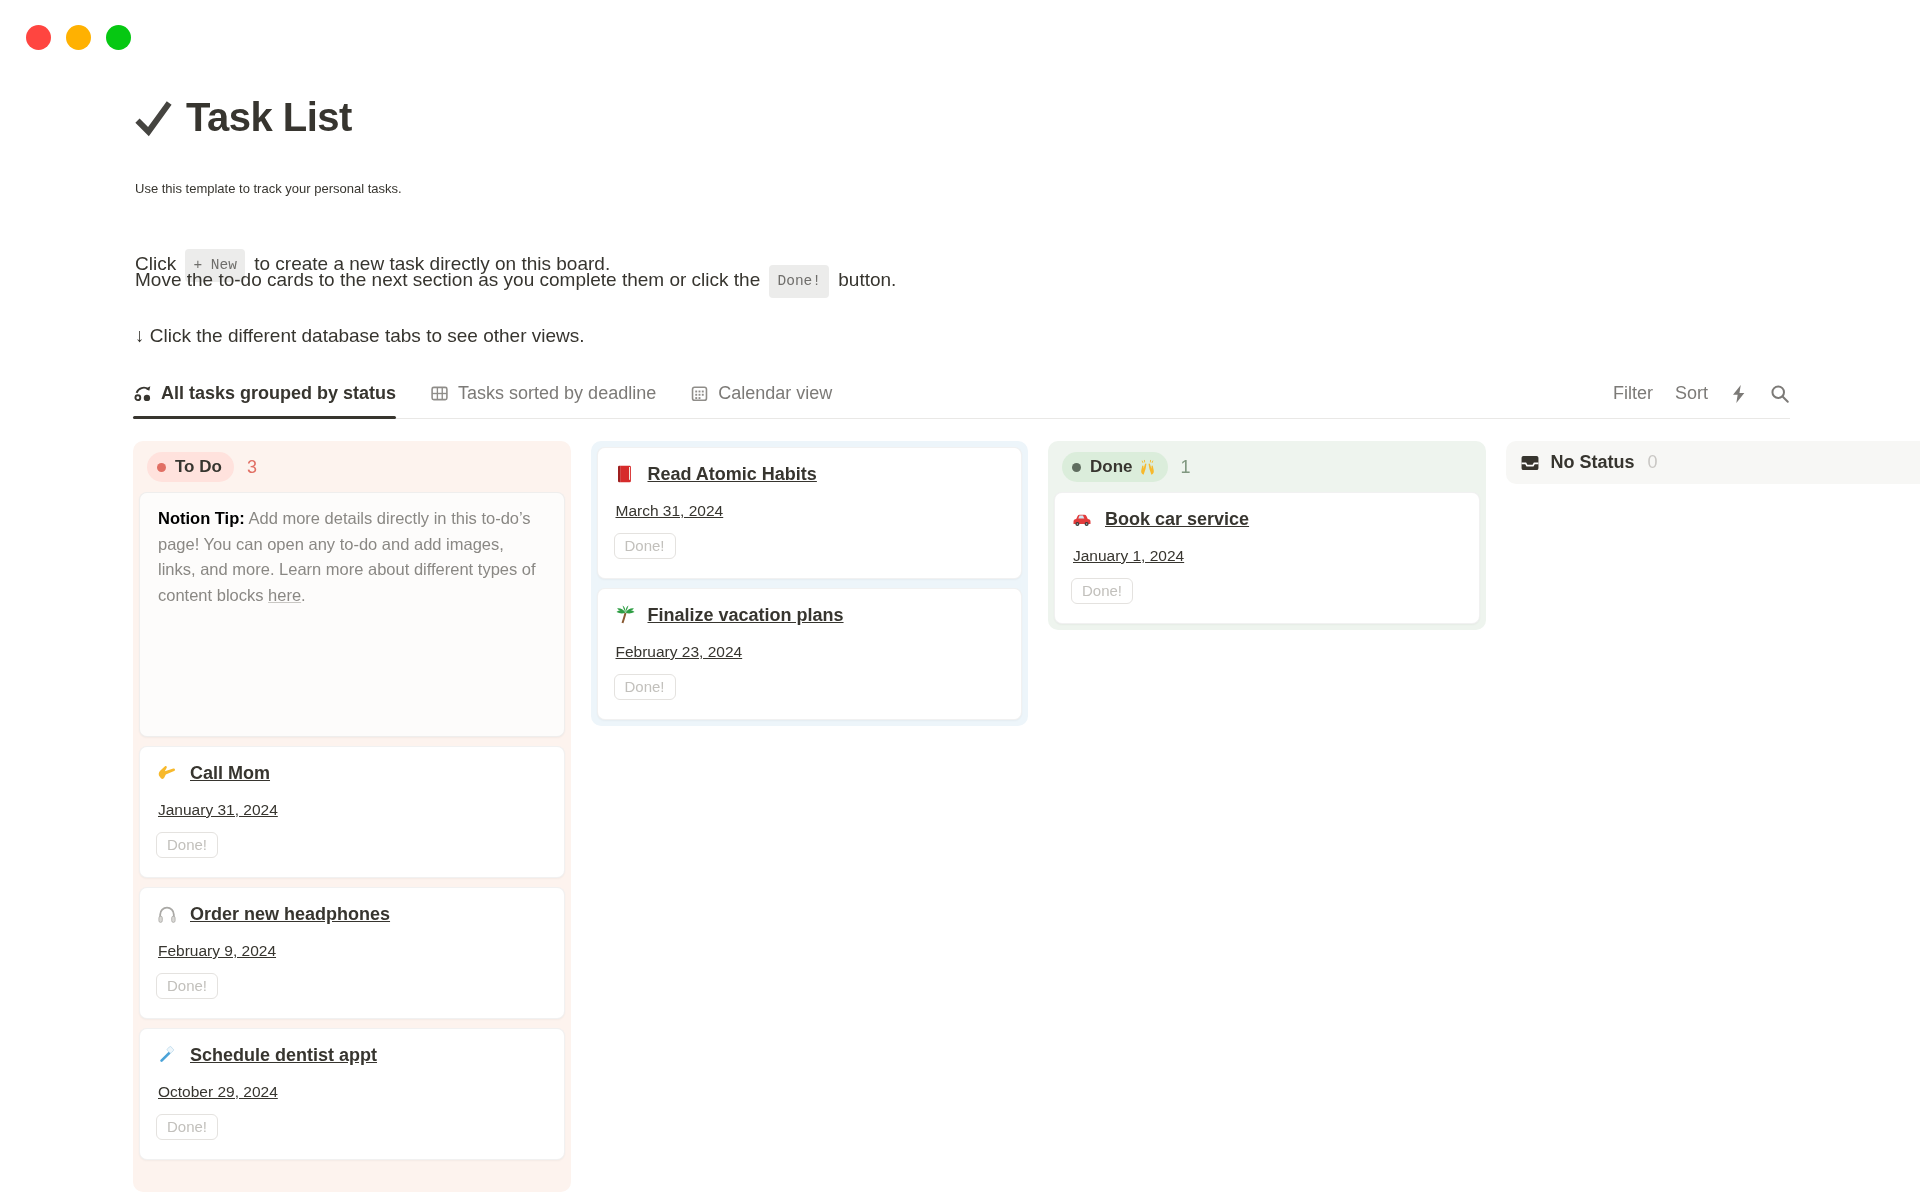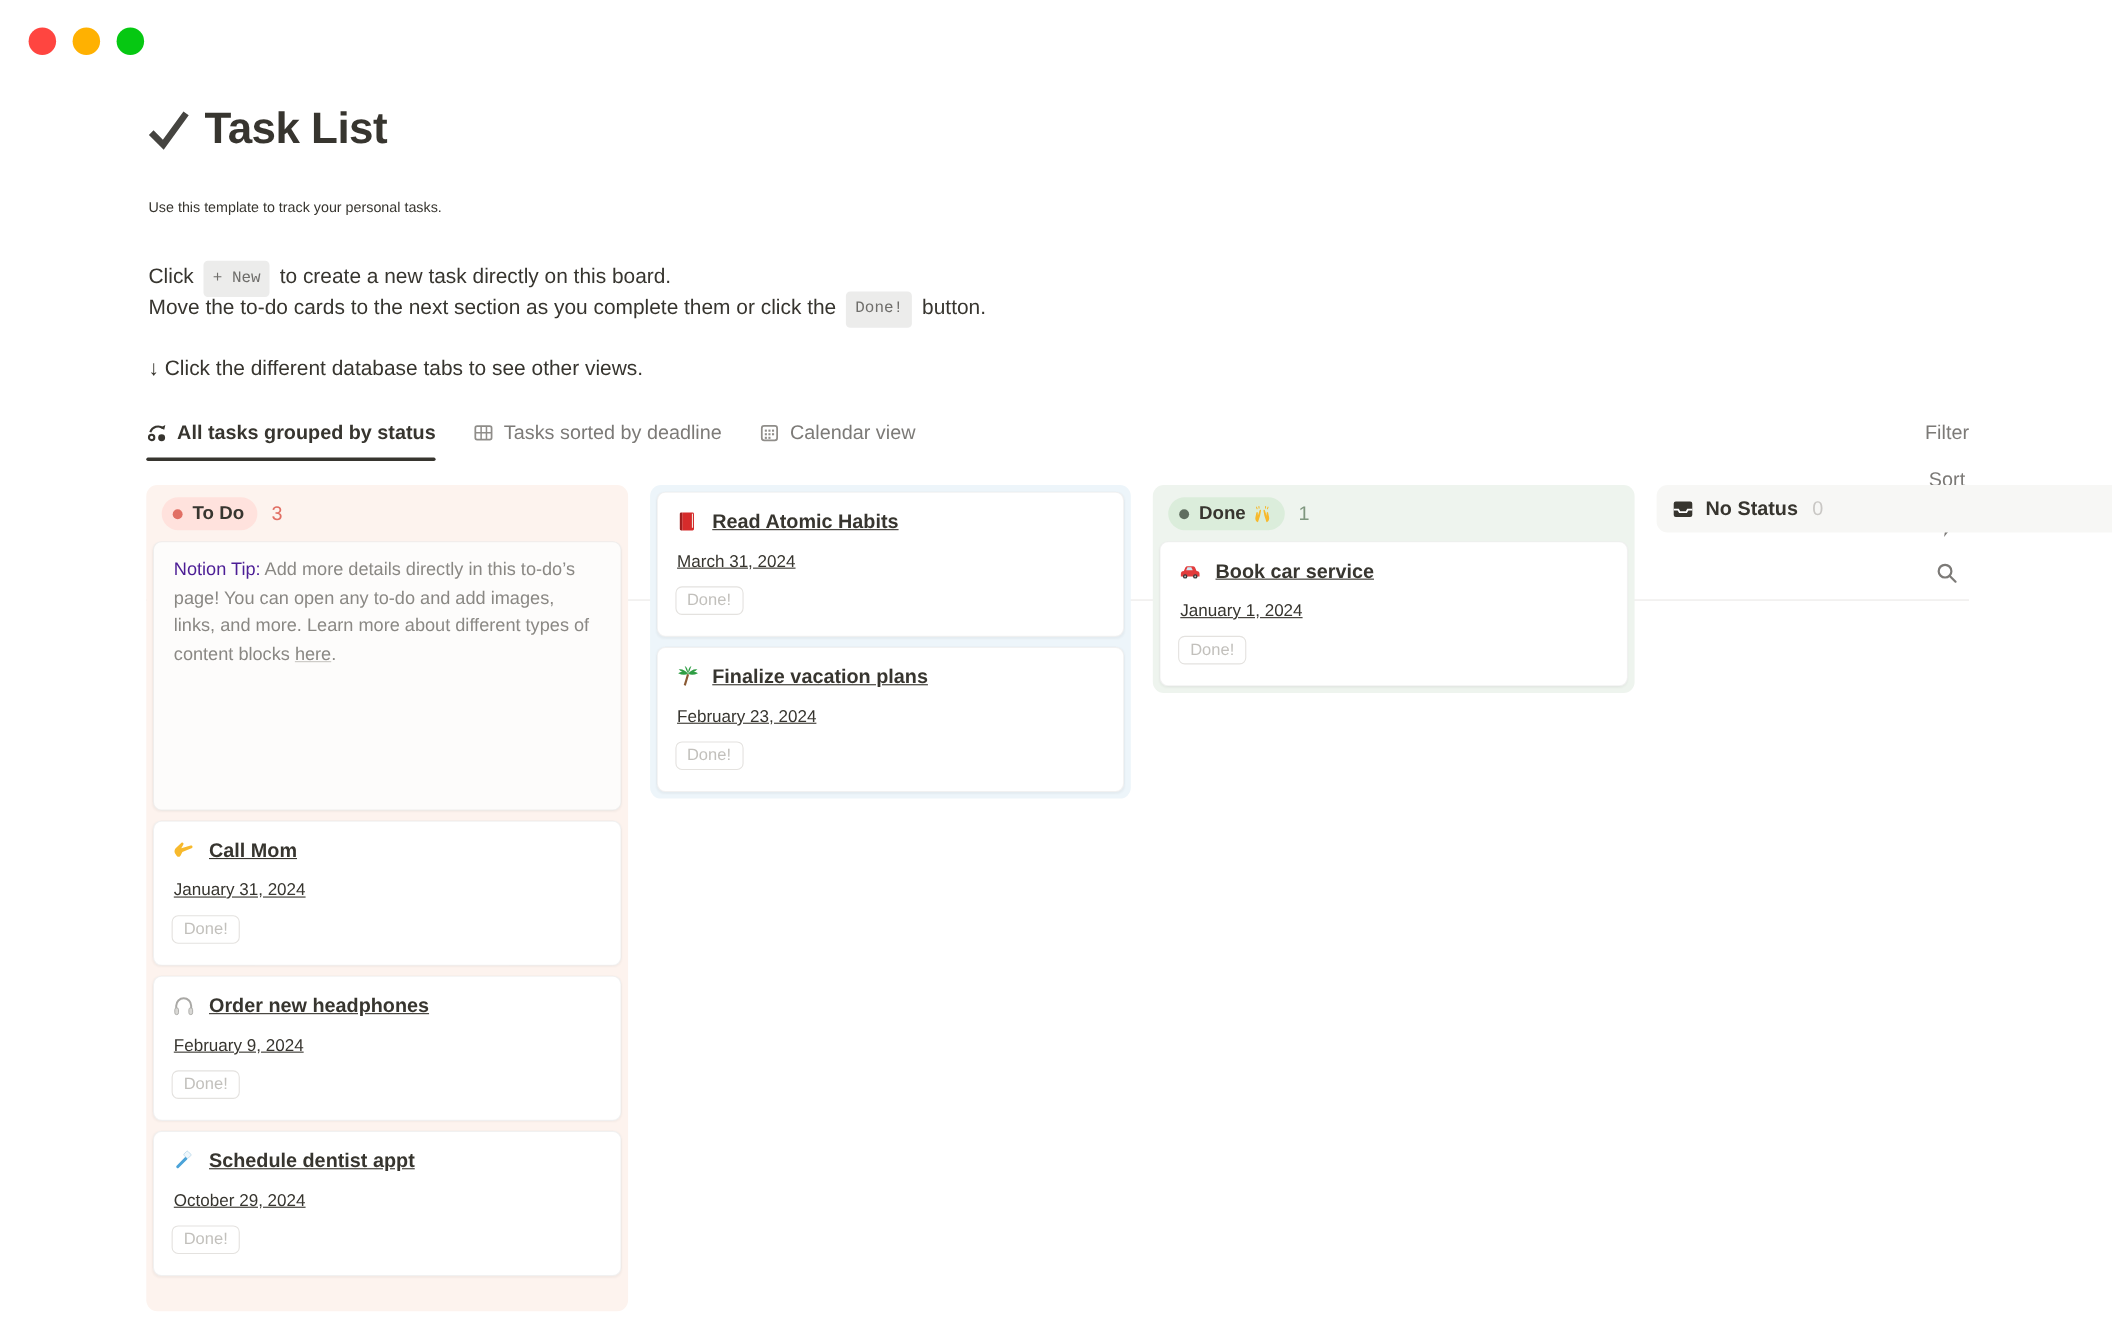--- a/index.html
+++ b/index.html
@@ -11,42 +11,42 @@
   }
   
   .traffic{position:absolute;top:25px;left:26px;display:flex;gap:15px;}
   .light{width:25px;height:25px;border-radius:50%;}
   
   .title-row{position:absolute;left:131px;top:95px;display:flex;align-items:center;gap:11px;}
   .title-check svg{display:block;}
   .page-title{font-size:40px;font-weight:700;letter-spacing:-.5px;color:#3b392f;color:#37352f;}
   .subtitle{position:absolute;left:135px;top:181px;font-size:13px;}
   .para{position:absolute;left:135px;font-size:19px;line-height:28px;}
-  .para1{top:238px;}
+  .para1{top:250px;}
   .para2{top:266px;}
   .para3{top:322px;}
   .chip{
     display:inline-block;background:#ececeb;border-radius:4px;padding:2px 8px 3px;
     font-family:"Liberation Mono","DejaVu Sans Mono",monospace;
     font-size:14.5px;color:#6f6e6b;margin:0 4px;position:relative;top:-1px;
   }
   
   .tabs-row{
     position:absolute;left:133px;top:383px;width:1657px;
     display:flex;align-items:flex-start;border-bottom:1px solid #e9e8e6;
   }
   .tabs{display:flex;gap:34px;}
   .tab{display:flex;align-items:center;gap:9px;font-size:18px;color:#7c7a77;
     padding-bottom:14px;position:relative;cursor:default;}
   .tab .t-icon{display:flex;}
   .tab.active{color:#37352f;font-weight:700;}
   .tab.active::after{content:"";position:absolute;left:0;right:0;bottom:-1px;height:3px;
     background:#37352f;border-radius:2px;}
   .view-controls{margin-left:auto;display:flex;align-items:center;gap:22px;
-    color:#7c7a77;font-size:18px;padding-bottom:14px;flex-direction:column;}
+    color:#7c7a77;font-size:18px;padding-bottom:14px;}
   .view-controls .vc-icon{display:flex;}
   
   .board{position:absolute;left:133px;top:441px;display:flex;gap:20px;align-items:flex-start;width:1810px;}
   .column{width:492px;box-sizing:border-box;background:var(--tint);border-radius:10px;padding:6px;}
   .col-header{display:flex;align-items:center;padding:5px 8px 10px;}
   .pill{display:inline-flex;align-items:center;gap:9px;background:var(--pill);
     border-radius:16px;height:30px;padding:0 12px 0 10px;}
   .dot{width:9px;height:9px;border-radius:50%;background:var(--dot);}
   .pill-label{font-size:17px;font-weight:600;color:#37352f;display:flex;align-items:center;gap:6px;}
   .count{margin-left:13px;font-size:18px;color:var(--accent);}
@@ -54,21 +54,21 @@
   .card{background:#ffffff;border:1px solid rgba(0,0,0,.055);border-radius:8px;
     box-shadow:0 1px 2px rgba(15,15,15,.04);box-sizing:border-box;cursor:default;}
   .task-card{padding:15px 16px;min-height:132px;text-decoration:underline;}
   .card-title{display:flex;align-items:center;gap:12px;font-size:18px;font-weight:600;margin-bottom:17px;}
   .card-icon{width:22px;height:22px;display:flex;flex:none;}
   .card-date{font-size:15.5px;margin:0 0 13px 2px;color:#37352f;}
   .done-btn{display:inline-block;border:1px solid #e4e2df;border-radius:6px;
     padding:3px 10px 4px;font-size:15px;color:#c2c0bc;background:#fff;}
   .tip-card{height:245px;padding:13px 18px;background:#fdfcfb;}
   .tip-text{margin:0;font-size:16.5px;line-height:25.5px;color:#8a8884;}
-  .tip-text b{font-weight:400;color:#4c1d95;}
+  .tip-text b{font-weight:700;color:#000000;}
   .tip-link{color:#8a8884;text-decoration:underline;text-decoration-color:#c9c7c3;cursor:pointer;}
   
   .col-nostatus{border-radius:10px 0 0 10px;}
   .col-nostatus .col-header{padding-bottom:5px;}
   .ns-label{font-size:18px;font-weight:600;color:#37352f;margin-left:11px;}
   .inbox{display:flex;}
   .col-todo{padding-bottom:32px;}
 </style>
 </head>
 <body>

